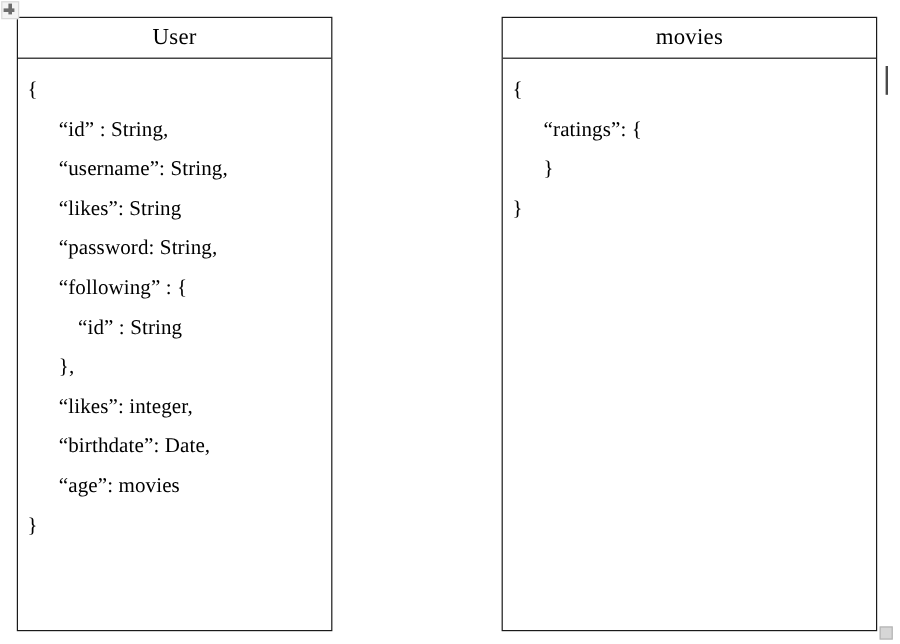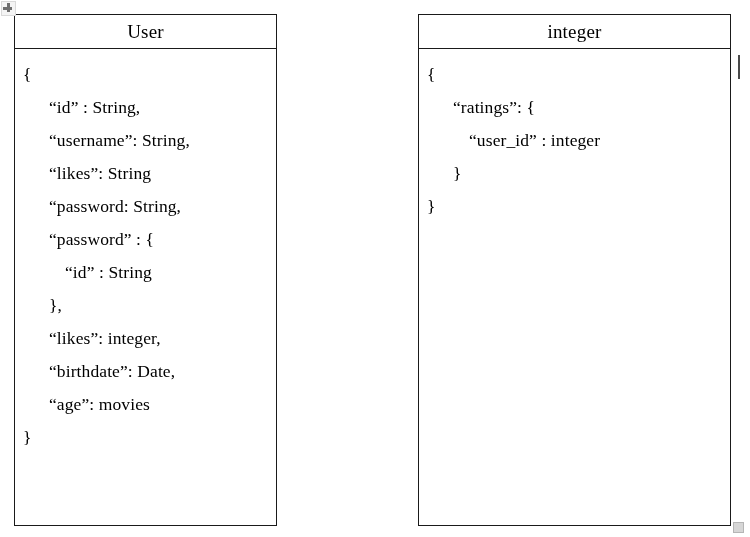--- a/index.html
+++ b/index.html
@@ -110,38 +110,37 @@
 <div class="entity-box" style="left:14px; top:14px; width:263px; height:512px;">
   <div class="entity-header">
     <span class="entity-title">User</span>
   </div>
   <div class="entity-body">
     <div class="field-line indent-0">{</div>
     <div class="field-line indent-1">“id” : String,</div>
     <div class="field-line indent-1">“username”: String,</div>
     <div class="field-line indent-1">“likes”: String</div>
     <div class="field-line indent-1">“password: String,</div>
-    <div class="field-line indent-1">“password” : {</div>
+    <div class="field-line indent-1">“following” : {</div>
     <div class="field-line indent-2">“id” : String</div>
     <div class="field-line indent-1">},</div>
     <div class="field-line indent-1">“likes”: integer,</div>
     <div class="field-line indent-1">“birthdate”: Date,</div>
     <div class="field-line indent-1">“age”: movies</div>
     <div class="field-line indent-0">}</div>
   </div>
 </div>
 
 <div class="entity-box" style="left:418px; top:14px; width:313px; height:512px;">
   <div class="entity-header">
-    <span class="entity-title">integer</span>
+    <span class="entity-title">movies</span>
   </div>
   <div class="entity-body">
     <div class="field-line indent-0">{</div>
     <div class="field-line indent-1">“ratings”: {</div>
-    <div class="field-line indent-2">“user_id” : integer</div>
     <div class="field-line indent-1">}</div>
     <div class="field-line indent-0">}</div>
   </div>
 </div>
 
 <div class="move-handle">
   <span class="cross-v"></span>
   <span class="cross-h"></span>
 </div>
 

